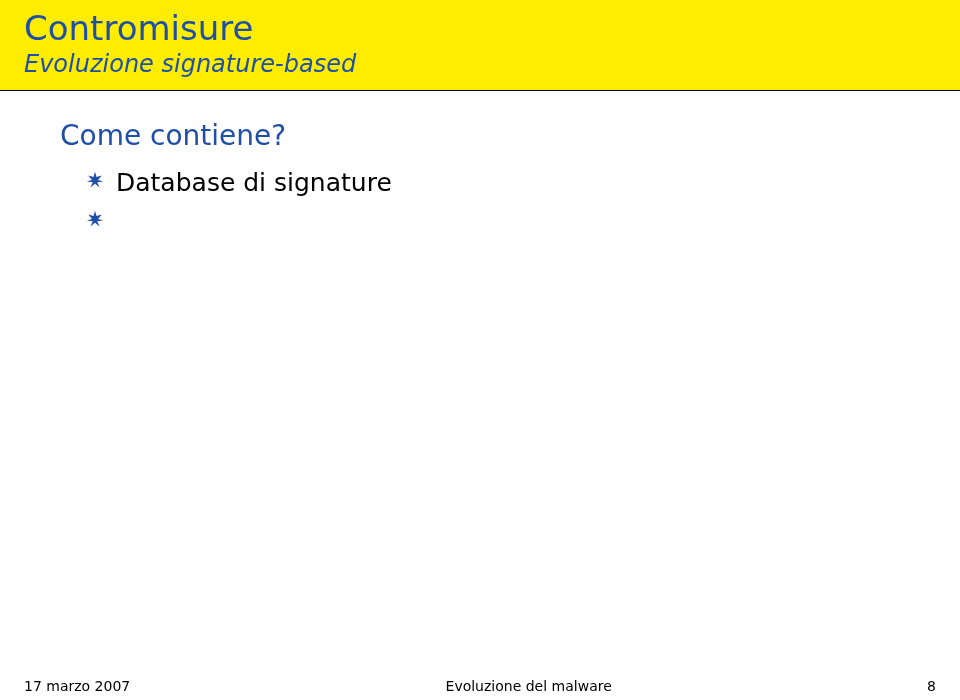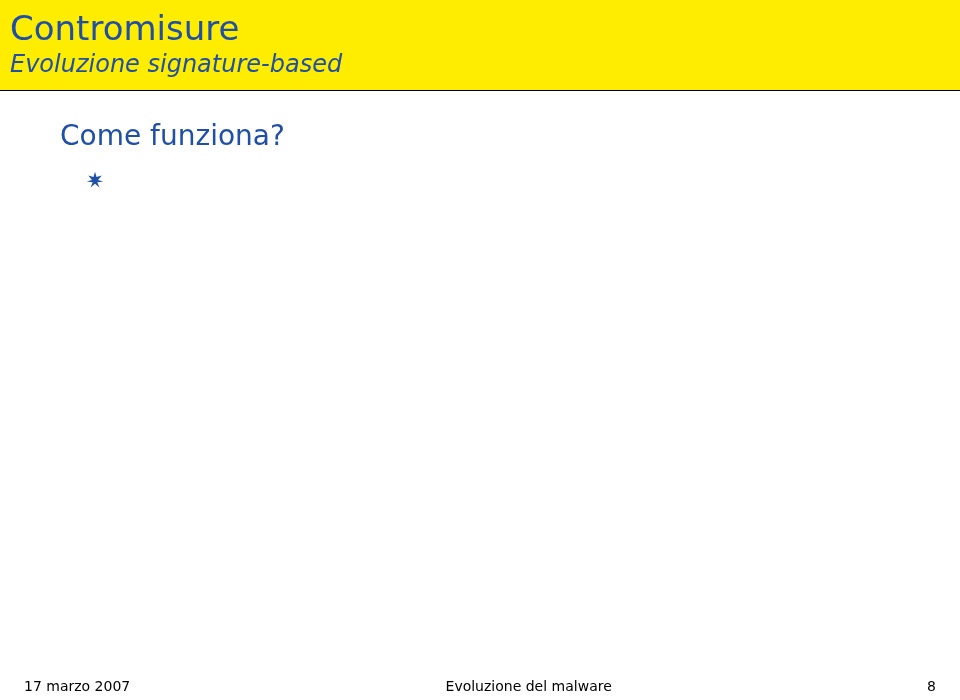--- a/index.html
+++ b/index.html
@@ -10,21 +10,21 @@
     background: #ffffff;
     font-family: "Trebuchet MS", "Lucida Sans", "DejaVu Sans", sans-serif;
     color: #000;
     overflow: hidden;
     position: relative;
   }
   .header {
     background: #ffed00;
     width: 100%;
     box-sizing: border-box;
-    padding: 8px 24px 12px 10px;
+    padding: 8px 24px 12px 24px;
     border-bottom: 1px solid #000;
   }
   .title {
     font-size: 34px;
     color: #1f4fa6;
     margin: 0 0 2px 0;
     font-weight: 400;
   }
   .subtitle {
     font-size: 24px;
@@ -85,22 +85,30 @@
 </style>
 </head>
 <body>
 
 <div class="header">
   <div class="title">Contromisure</div>
   <div class="subtitle">Evoluzione signature-based</div>
 </div>
 
 <div class="body">
-  <div class="section-heading">Come funziona?</div>
+  <div class="section-heading">Come contiene?</div>
   <ul class="bullets">
+    <li>
+      <span class="bullet-icon">
+        <svg viewBox="0 0 24 24">
+            <polygon points="12,1 14,8 21,6 16,12 23,14 15,15 18,22 12,17 6,22 9,15 1,14 8,12 3,6 10,8" fill="#1f4fa6"></polygon>
+          </svg>
+      </span>
+      <span>Database di signature</span>
+    </li>
     <li>
       <span class="bullet-icon">
         <svg viewBox="0 0 24 24">
             <polygon points="12,1 14,8 21,6 16,12 23,14 15,15 18,22 12,17 6,22 9,15 1,14 8,12 3,6 10,8" fill="#1f4fa6"></polygon>
           </svg>
       </span>
     </li>
   </ul>
 </div>
 

